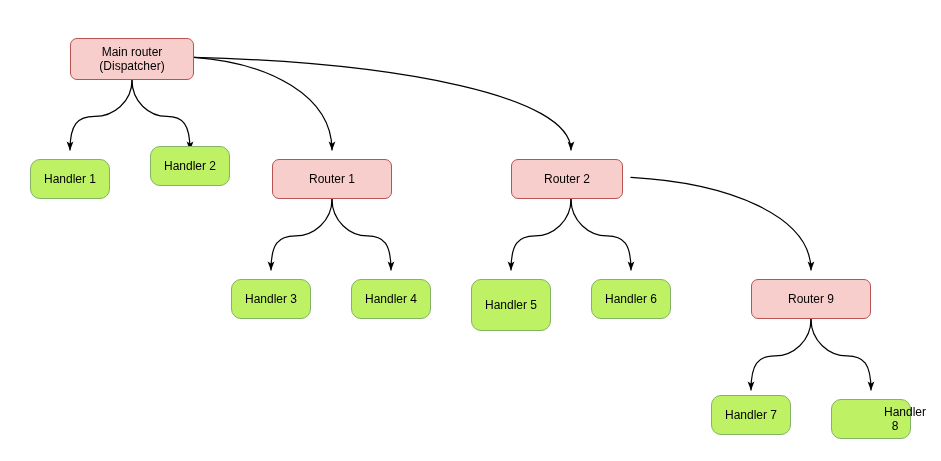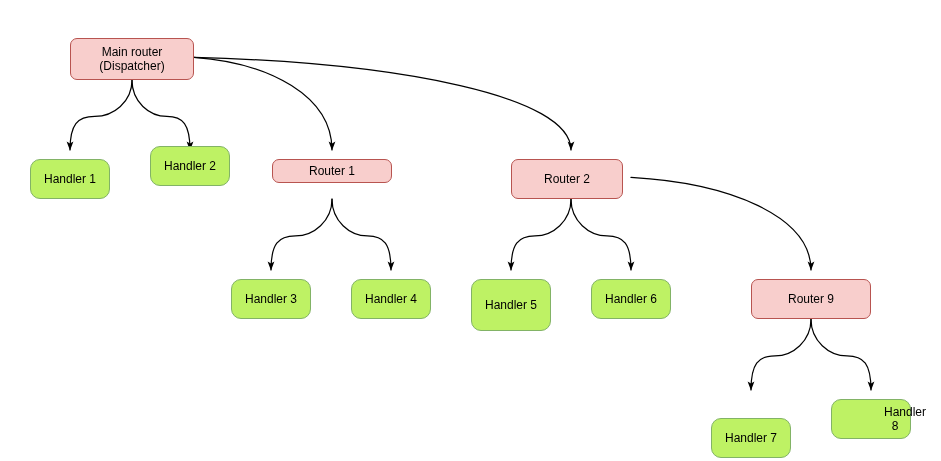--- a/index.html
+++ b/index.html
@@ -80,23 +80,23 @@
         <path d="M 631 168.4 C 730 173.95600000000002, 811 207.292, 811 261" fill="none" stroke="#000000" stroke-width="1.2" stroke-linecap="round" marker-end="url(#arrowhead)"></path>
         <path d="M 811 310 C 811 332, 793 346.92, 775 346.92 C 758.2 346.92, 751 354.92, 751 381" fill="none" stroke="#000000" stroke-width="1.2" stroke-linecap="round" marker-end="url(#arrowhead)"></path>
         <path d="M 811 310 C 811 332, 829 346.92, 847 346.92 C 863.8 346.92, 871 354.92, 871 381" fill="none" stroke="#000000" stroke-width="1.2" stroke-linecap="round" marker-end="url(#arrowhead)"></path>
       </g>
   </svg>
   <div id="nodes">
       <div class="node router" style="left: 70px; top: 29px; width: 124px; height: 42px;"><span class="node-label">Main router
 (Dispatcher)</span></div>
       <div class="node handler" style="left: 30px; top: 150px; width: 80px; height: 40px;"><span class="node-label">Handler 1</span></div>
       <div class="node handler" style="left: 150px; top: 137px; width: 80px; height: 40px;"><span class="node-label">Handler 2</span></div>
-      <div class="node router" style="left: 272px; top: 150px; width: 120px; height: 24px;"><span class="node-label">Router 1</span></div>
+      <div class="node router" style="left: 272px; top: 150px; width: 120px; height: 40px;"><span class="node-label">Router 1</span></div>
       <div class="node router" style="left: 511px; top: 150px; width: 112px; height: 40px;"><span class="node-label">Router 2</span></div>
       <div class="node handler" style="left: 231px; top: 270px; width: 80px; height: 40px;"><span class="node-label">Handler 3</span></div>
       <div class="node handler" style="left: 351px; top: 270px; width: 80px; height: 40px;"><span class="node-label">Handler 4</span></div>
       <div class="node handler" style="left: 471px; top: 270px; width: 80px; height: 52px;"><span class="node-label">Handler 5</span></div>
       <div class="node handler" style="left: 591px; top: 270px; width: 80px; height: 40px;"><span class="node-label">Handler 6</span></div>
       <div class="node router" style="left: 751px; top: 270px; width: 120px; height: 40px;"><span class="node-label">Router 9</span></div>
-      <div class="node handler" style="left: 711px; top: 409px; width: 80px; height: 40px;"><span class="node-label">Handler 7</span></div>
+      <div class="node handler" style="left: 711px; top: 386px; width: 80px; height: 40px;"><span class="node-label">Handler 7</span></div>
       <div class="node handler" style="left: 831px; top: 390px; width: 80px; height: 40px; padding-left: 48px;"><span class="node-label">Handler 8</span></div>
     </div>
 </div>
 
 </body></html>

